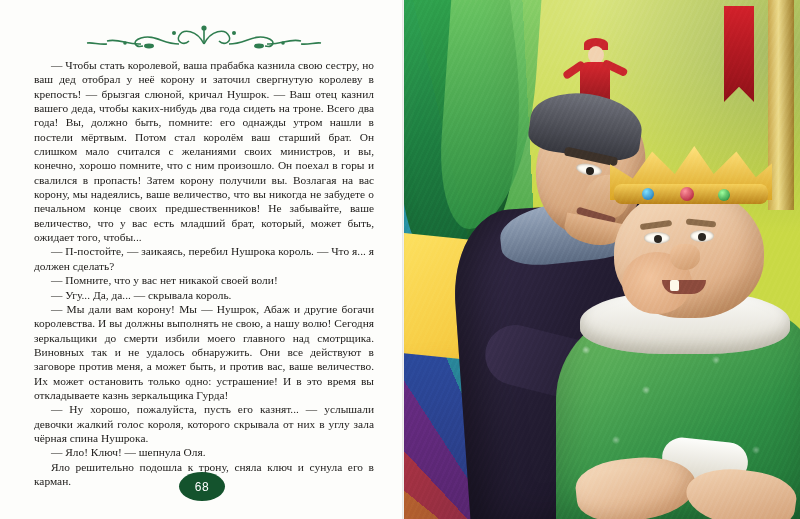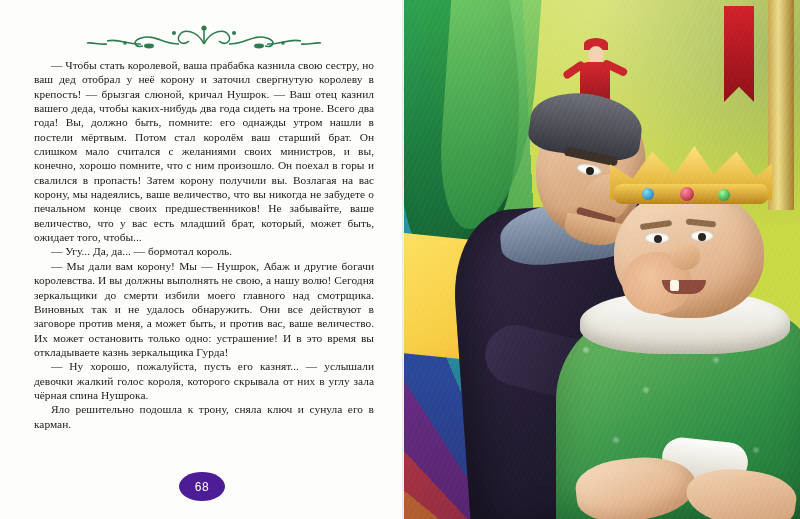--- a/index.html
+++ b/index.html
@@ -39,21 +39,21 @@
     text-indent:17px;
   }
 
   .folio{
     position:absolute;
     left:0;right:0;bottom:18px;
     display:flex;align-items:center;justify-content:center;
   }
   .folio-badge{
     width:46px;height:29px;border-radius:50%;
-    background:#4c1d95;
+    background:#14532d;
     color:#ffffff;
     font-family:"Liberation Sans", sans-serif;
     font-size:12px;
     display:flex;align-items:center;justify-content:center;
     letter-spacing:.5px;
   }
 
   
   .page-right{
     position:relative;
@@ -327,23 +327,26 @@
           <circle cx="46" cy="19" r="1.8"></circle>
           <circle cx="204" cy="19" r="1.8"></circle>
           <ellipse cx="70" cy="22" rx="5" ry="2.4"></ellipse>
           <ellipse cx="180" cy="22" rx="5" ry="2.4"></ellipse>
         </g>
       </svg>
     </div>
 
     <div class="bodytext">
       <p>— Чтобы стать королевой, ваша прабабка казнила свою сестру, но ваш дед отобрал у неё корону и заточил свергнутую королеву в крепость! — брызгая слюной, кричал Нушрок. — Ваш отец казнил вашего деда, чтобы каких-нибудь два года сидеть на троне. Всего два года! Вы, должно быть, помните: его однажды утром нашли в постели мёртвым. Потом стал королём ваш старший брат. Он слишком мало считался с желаниями своих министров, и вы, конечно, хорошо помните, что с ним произошло. Он поехал в горы и свалился в пропасть! Затем корону получили вы. Возлагая на вас корону, мы надеялись, ваше величество, что вы никогда не забудете о печальном конце своих предшественников! Не забывайте, ваше величество, что у вас есть младший брат, который, может быть, ожидает того, чтобы...</p>
-      <p>— Угу... Да, да... — бормотал король.</p>
+      <p>— П-постойте, — заикаясь, перебил Нушрока король. — Что я... я должен сделать?</p>
+      <p>— Помните, что у вас нет никакой своей воли!</p>
+      <p>— Угу... Да, да... — скрывала король.</p>
       <p>— Мы дали вам корону! Мы — Нушрок, Абаж и другие богачи королевства. И вы должны выполнять не свою, а нашу волю! Сегодня зеркальщики до смерти избили моего главного над смотрщика. Виновных так и не удалось обнаружить. Они все действуют в заговоре против меня, а может быть, и против вас, ваше величество. Их может остановить только одно: устрашение! И в это время вы откладываете казнь зеркальщика Гурда!</p>
       <p>— Ну хорошо, пожалуйста, пусть его казнят... — услышали девочки жалкий голос короля, которого скрывала от них в углу зала чёрная спина Нушрока.</p>
+      <p>— Яло! Ключ! — шепнула Оля.</p>
       <p>Яло решительно подошла к трону, сняла ключ и сунула его в карман.</p>
 
     </div>
 
     <div class="folio">
       <div class="folio-badge">68</div>
     </div>
   </div>
 
   <div class="page-right">

